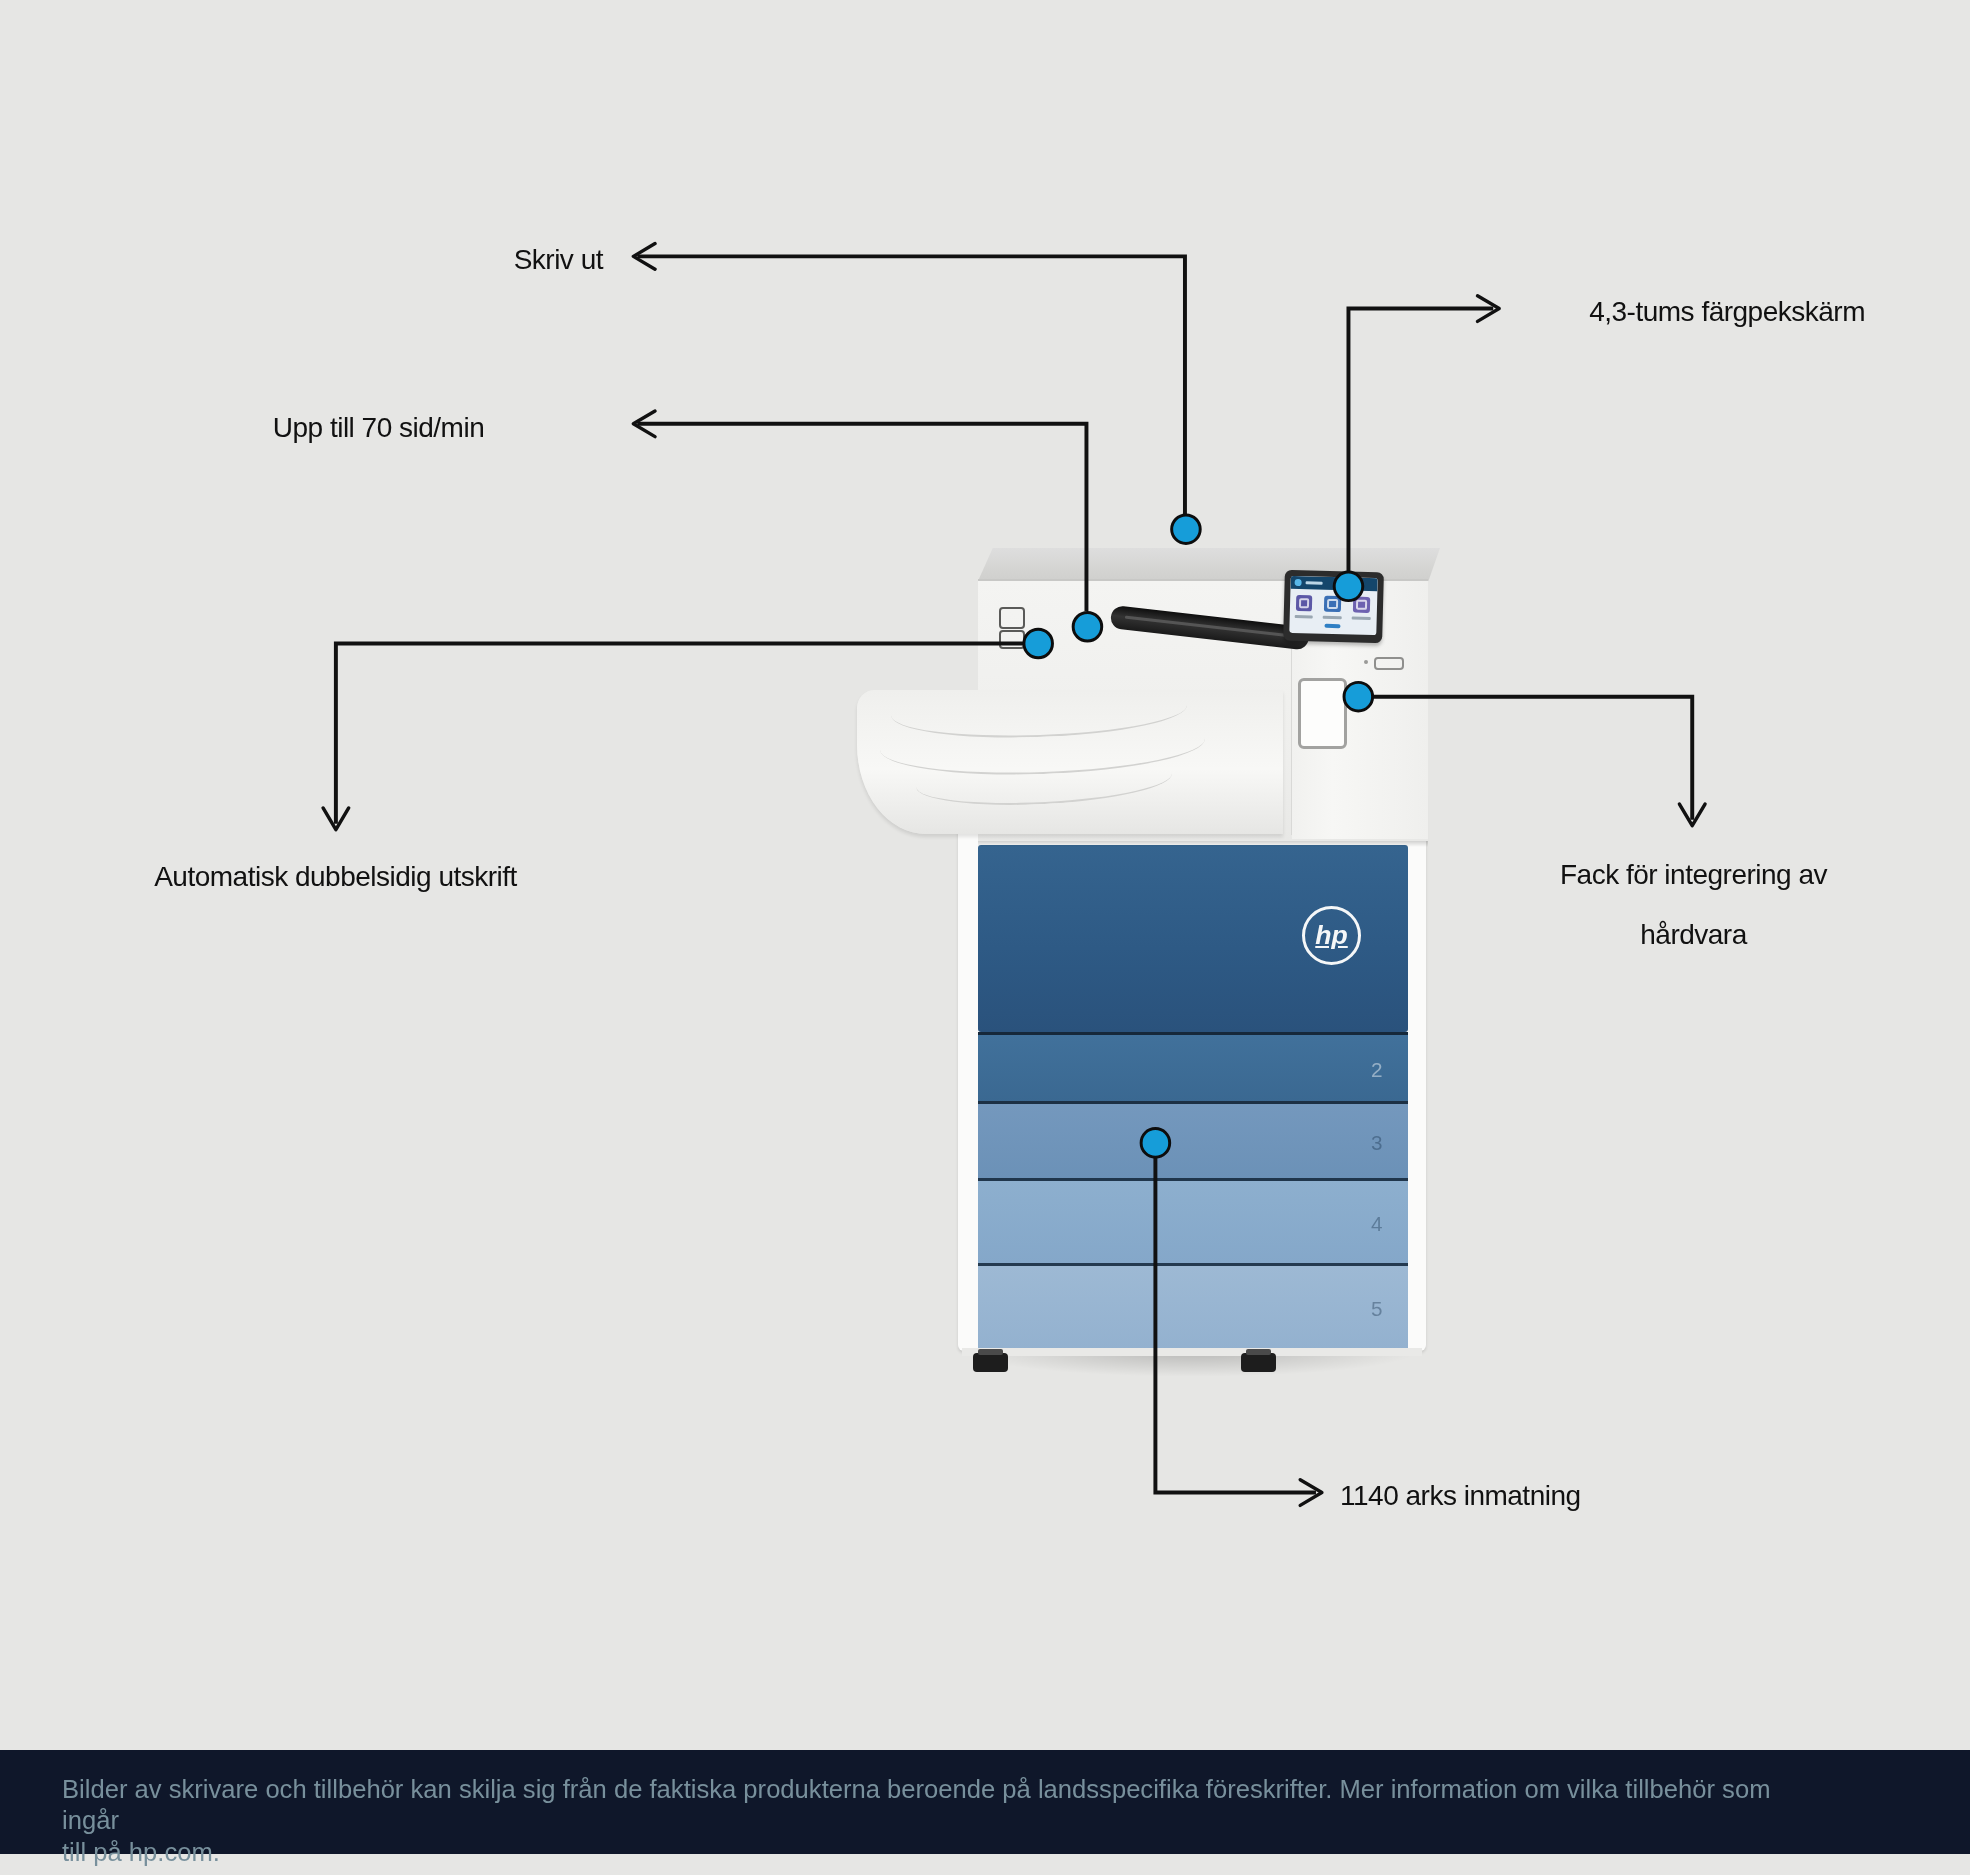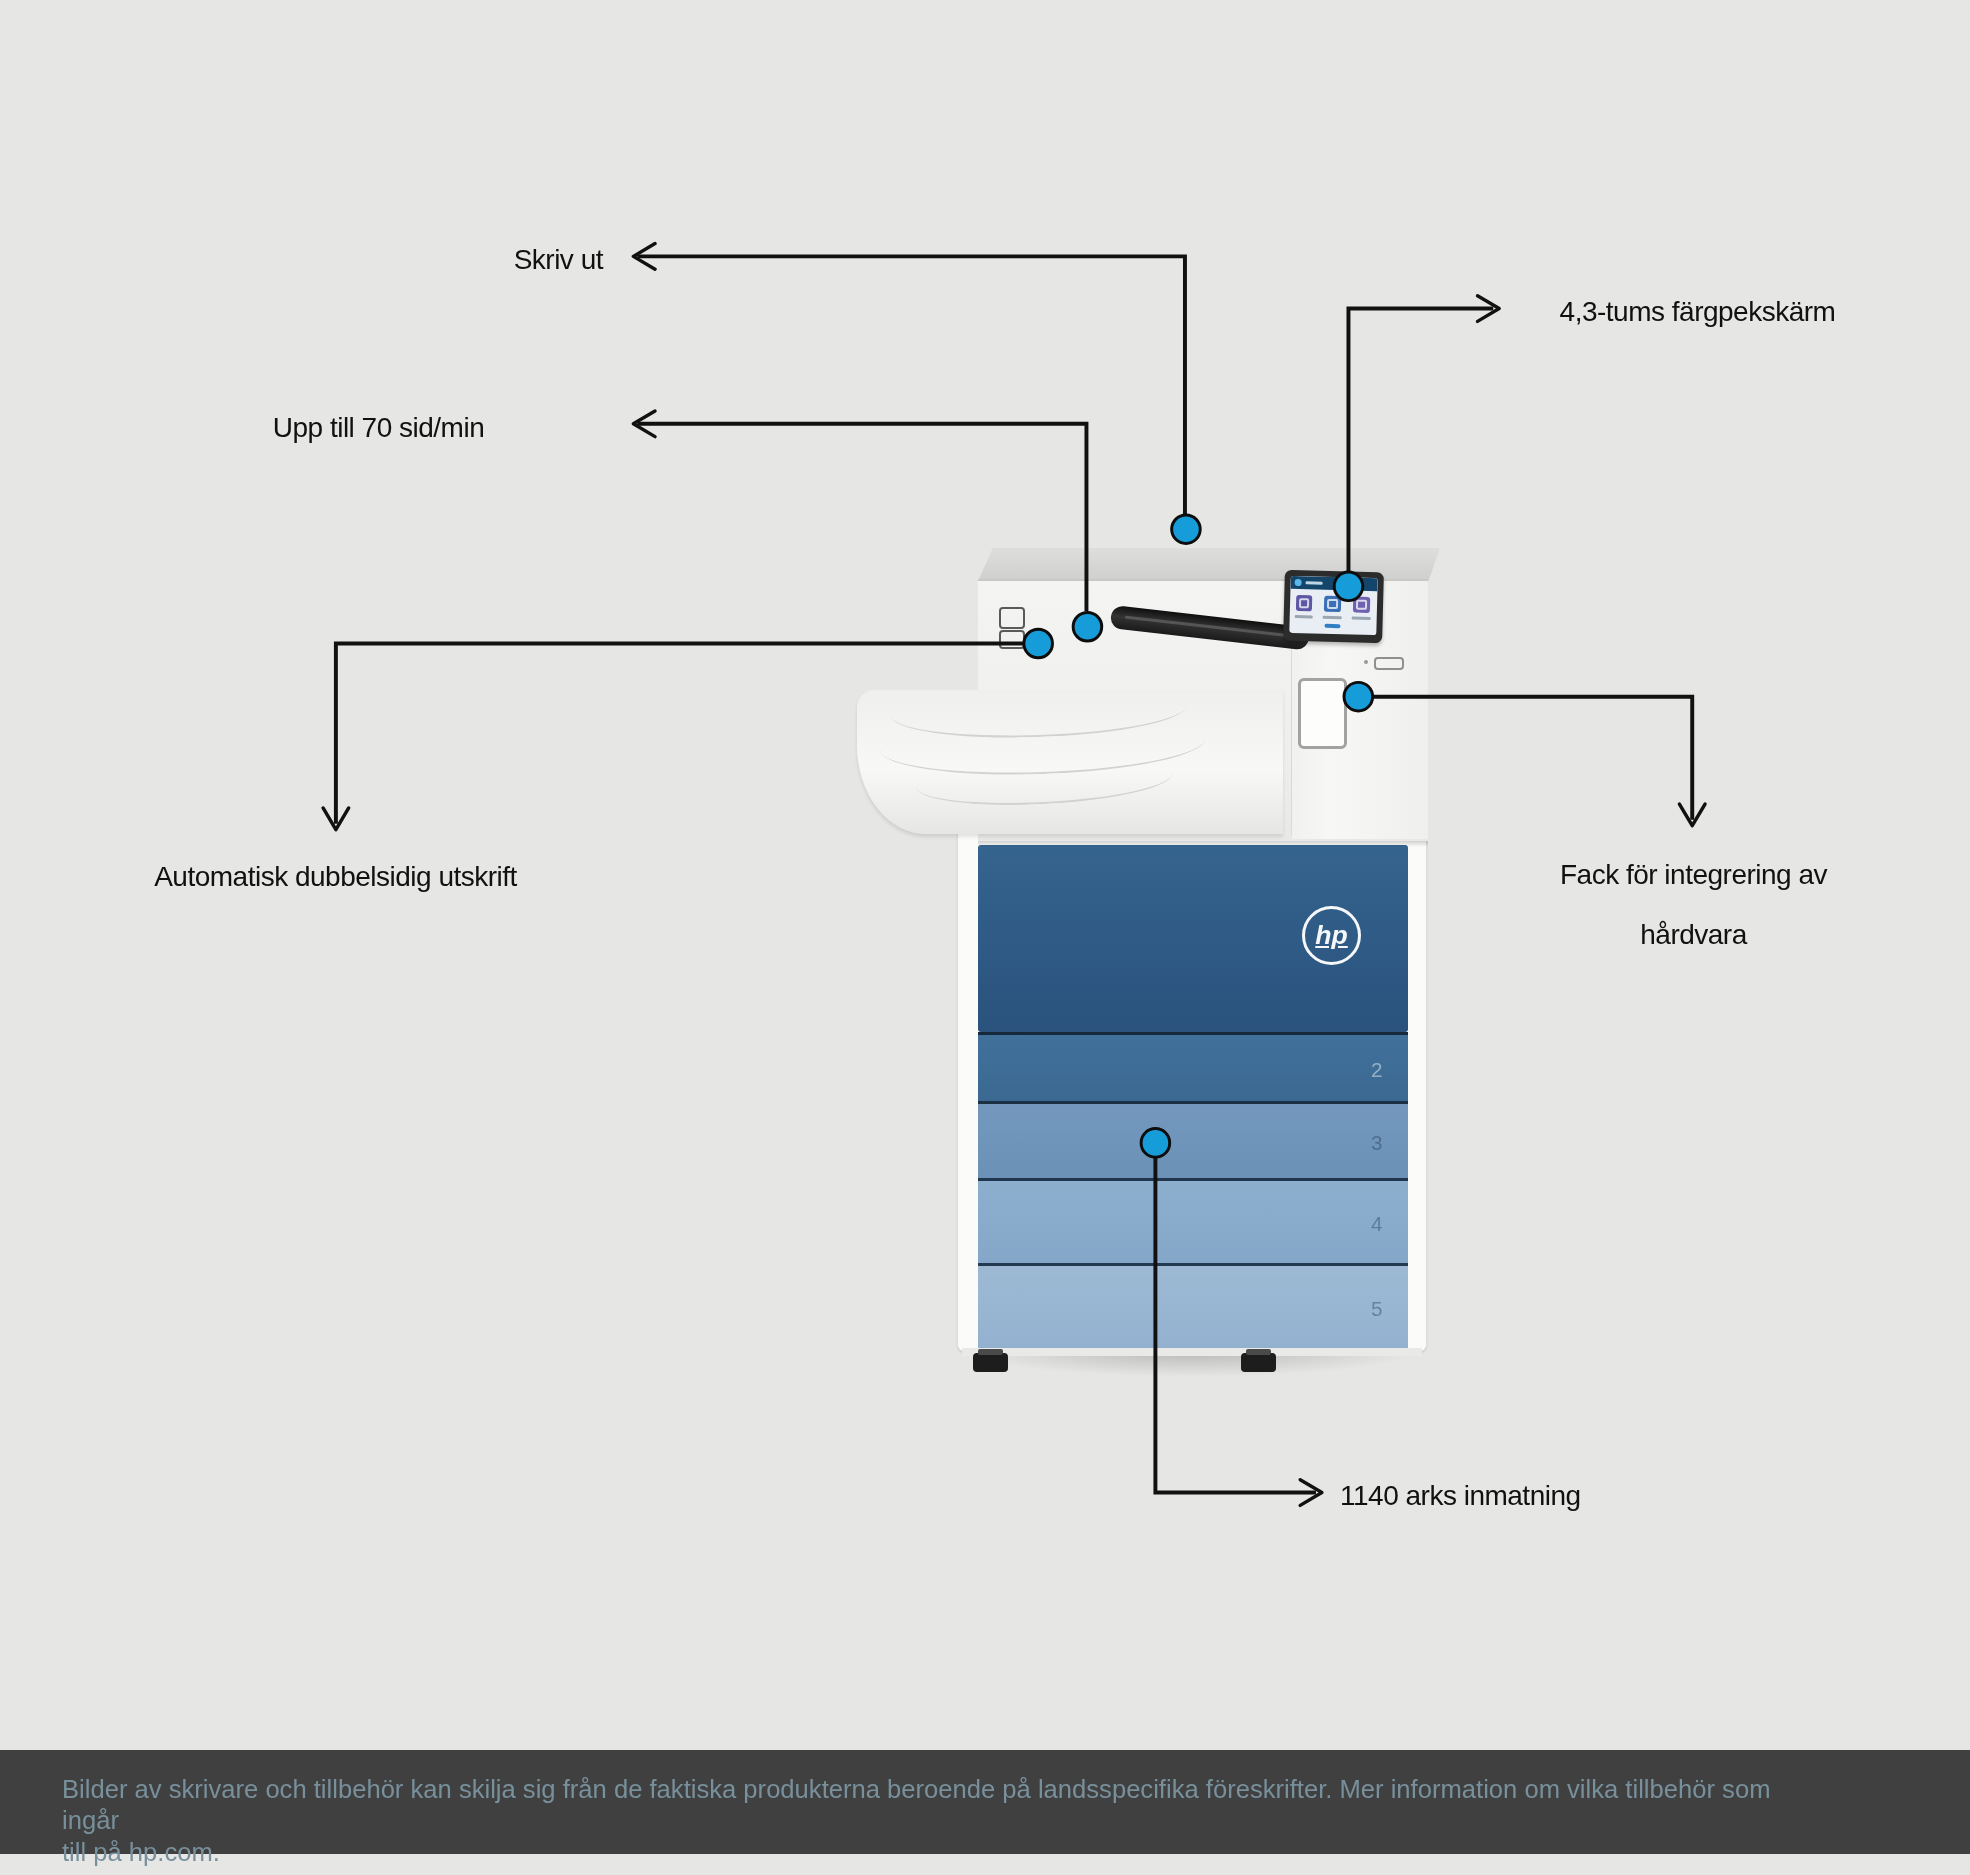--- a/index.html
+++ b/index.html
@@ -13,21 +13,21 @@
   .header{position:absolute;left:0;top:0;width:1970px;height:179px;background:#0796d7;}
   .header h1{
     position:absolute;left:65px;top:-11.8px;margin:0;
     font-size:132px;font-weight:500;color:#0c0c0c;letter-spacing:-3px;
     transform:scaleX(.87);transform-origin:left center;white-space:nowrap;
   }
   
   .label{position:absolute;color:#111;font-size:28px;letter-spacing:-0.5px;line-height:56px;}
   .lbl-print   {left:296px;top:232px;width:307px;text-align:right;white-space:nowrap;}
   .lbl-speed   {left:158px;top:400px;width:441px;text-align:center;white-space:nowrap;}
-  .lbl-touch   {left:1530px;top:284px;width:335px;text-align:center;}
+  .lbl-touch   {left:1530px;top:284px;width:335px;text-align:right;}
   .lbl-duplex  {left:89px;top:848px;width:493px;text-align:center;line-height:58px;}
   .lbl-hip     {left:1521px;top:845px;width:345px;text-align:center;line-height:60px;}
   .lbl-input   {left:1340px;top:1468px;width:512px;text-align:left;white-space:nowrap;}
   
   .cabinet{position:absolute;left:958px;top:788px;width:468px;height:563px;
     background:#fbfbfa;border-radius:5.9px;box-shadow:0 2px 3px rgba(0,0,0,.12);}
   .cabinet:after{content:"";position:absolute;left:5.9px;bottom:-25.6px;width:456px;height:25.6px;
     background:radial-gradient(ellipse at 50% 0%,rgba(0,0,0,.20),rgba(0,0,0,0) 70%);}
   .junction-shadow{position:absolute;left:978px;top:837px;width:450px;height:9.9px;
     background:linear-gradient(180deg,rgba(0,0,0,.28),rgba(0,0,0,0));}
@@ -84,21 +84,21 @@
   .t1{left:5.9px;background:#5c58a6;} .t2{left:34px;background:#3a6fb5;} .t3{left:63px;background:#6e62b0;}
   .tile-cap{position:absolute;top:39px;height:3px;background:#9aa7b2;border-radius:1px;}
   .tc1{left:4.9px;width:18.7px;} .tc2{left:33px;width:18.7px;} .tc3{left:62px;width:18.7px;}
   .scr-pill{position:absolute;left:35px;top:47px;width:15.8px;height:3.9px;background:#2f7fc4;border-radius:2px;}
   .power{position:absolute;left:1374px;top:657px;width:25.6px;height:8.9px;border:2px solid #8f8f8d;border-radius:3.9px;}
   .power-dot{position:absolute;left:1364px;top:660px;width:3.9px;height:3.9px;border-radius:50%;background:#9a9a98;}
   .hip-pocket{position:absolute;left:1298px;top:678px;width:43px;height:65px;border:3px solid #a2a2a0;border-radius:5.9px;background:#fdfdfc;}
   
   .overlay{position:absolute;left:0;top:0;width:1970px;height:1876px;pointer-events:none;}
   
-  .footer{position:absolute;left:0;top:1750px;width:1970px;height:104px;background:#404040;}
+  .footer{position:absolute;left:0;top:1750px;width:1970px;height:104px;background:#0f172a;}
   .footer .txt{position:absolute;left:62px;top:23.6px;width:1753px;color:#78909c;
     font-size:25.6px;line-height:31.5px;letter-spacing:0;}
 </style>
 </head>
 <body>
 
 <div class="stage">
 
 
   <div>

